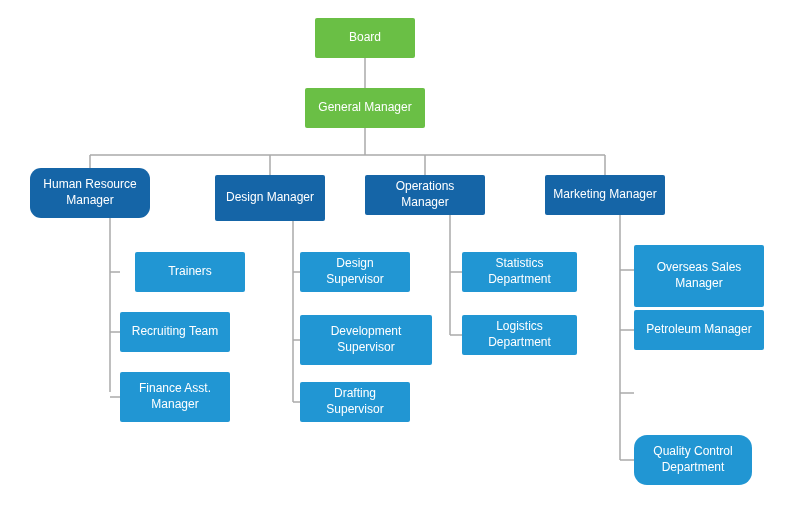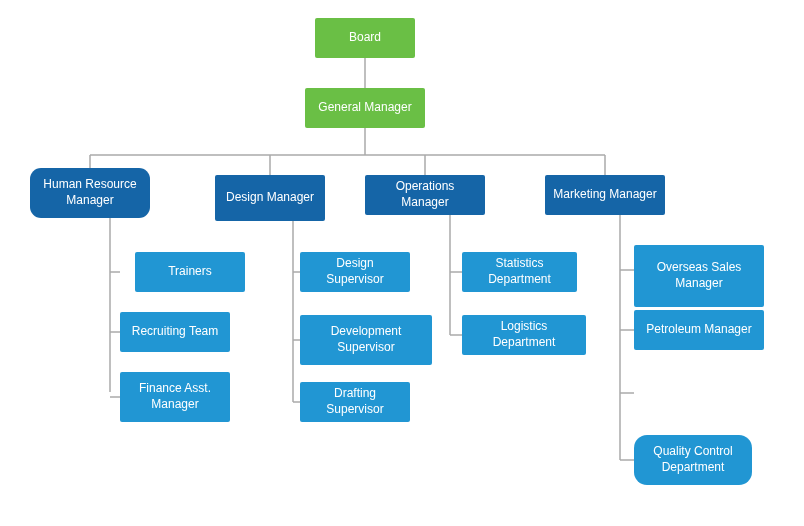--- a/index.html
+++ b/index.html
@@ -152,21 +152,21 @@
   </div>
 
   <div class="node node-blue-mid" style="left:300px;top:382px;width:110px;height:40px;">
     <span>Drafting Supervisor</span>
   </div>
 
   <div class="node node-blue-mid" style="left:462px;top:252px;width:115px;height:40px;">
     <span>Statistics Department</span>
   </div>
 
-  <div class="node node-blue-mid" style="left:462px;top:315px;width:124px;height:40px;">
+  <div class="node node-blue-mid" style="left:462px;top:315px;width:115px;height:40px;">
     <span>Logistics Department</span>
   </div>
 
   <div class="node node-blue-mid" style="left:634px;top:245px;width:130px;height:62px;">
     <span>Overseas Sales Manager</span>
   </div>
 
   <div class="node node-blue-mid" style="left:634px;top:310px;width:130px;height:40px;">
     <span>Petroleum Manager</span>
   </div>

